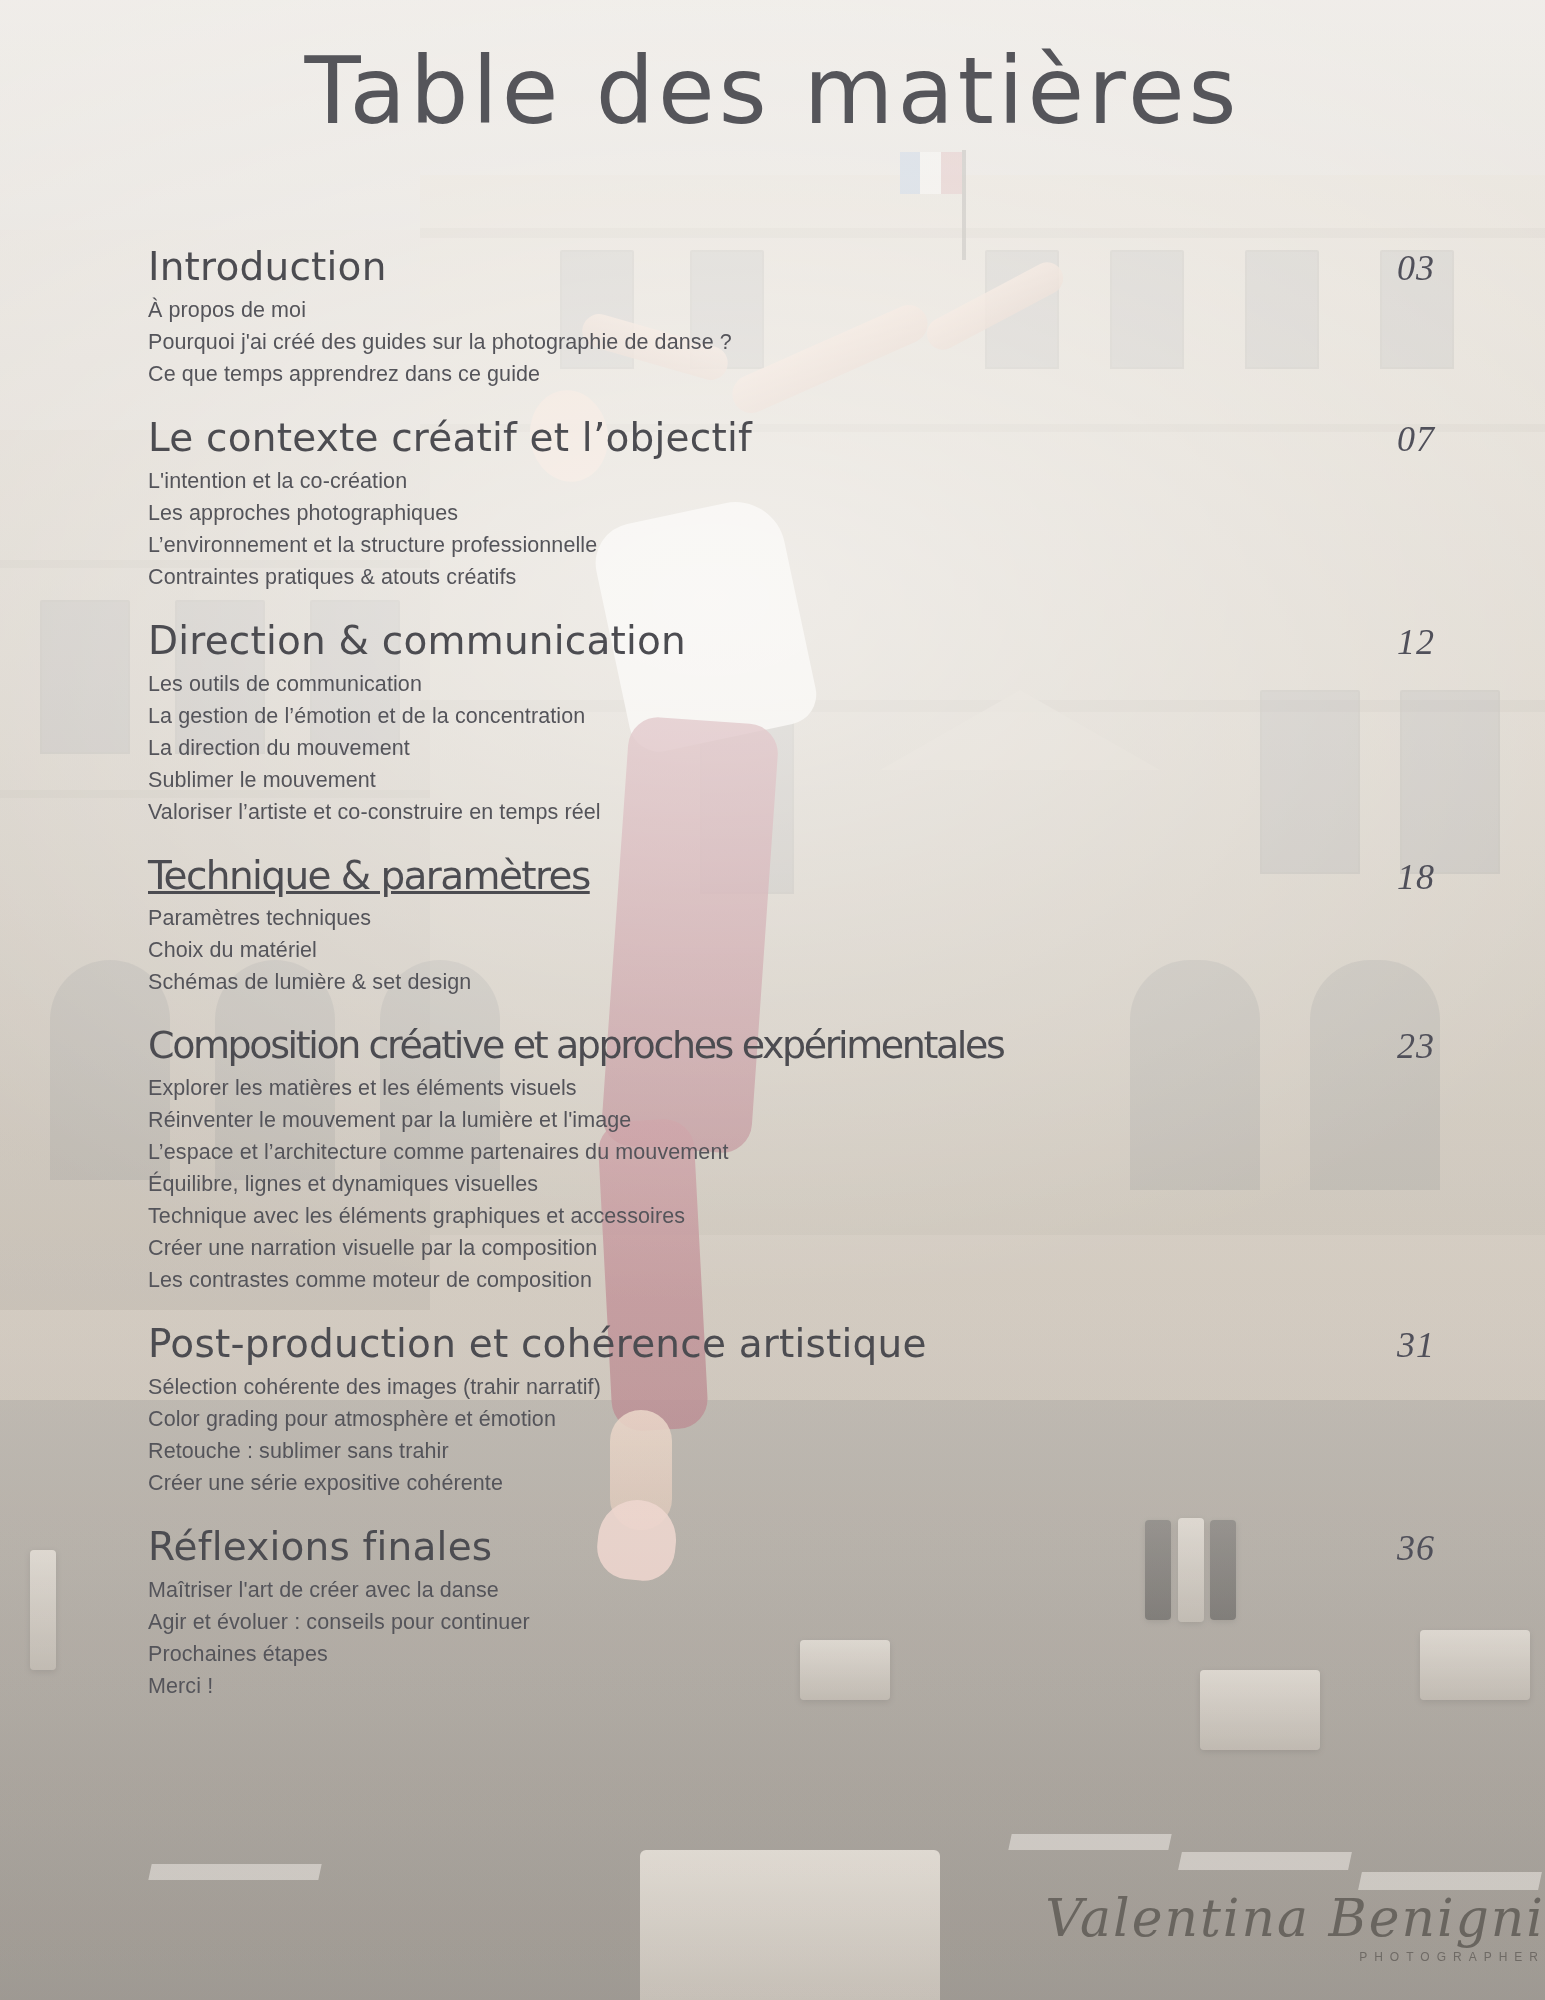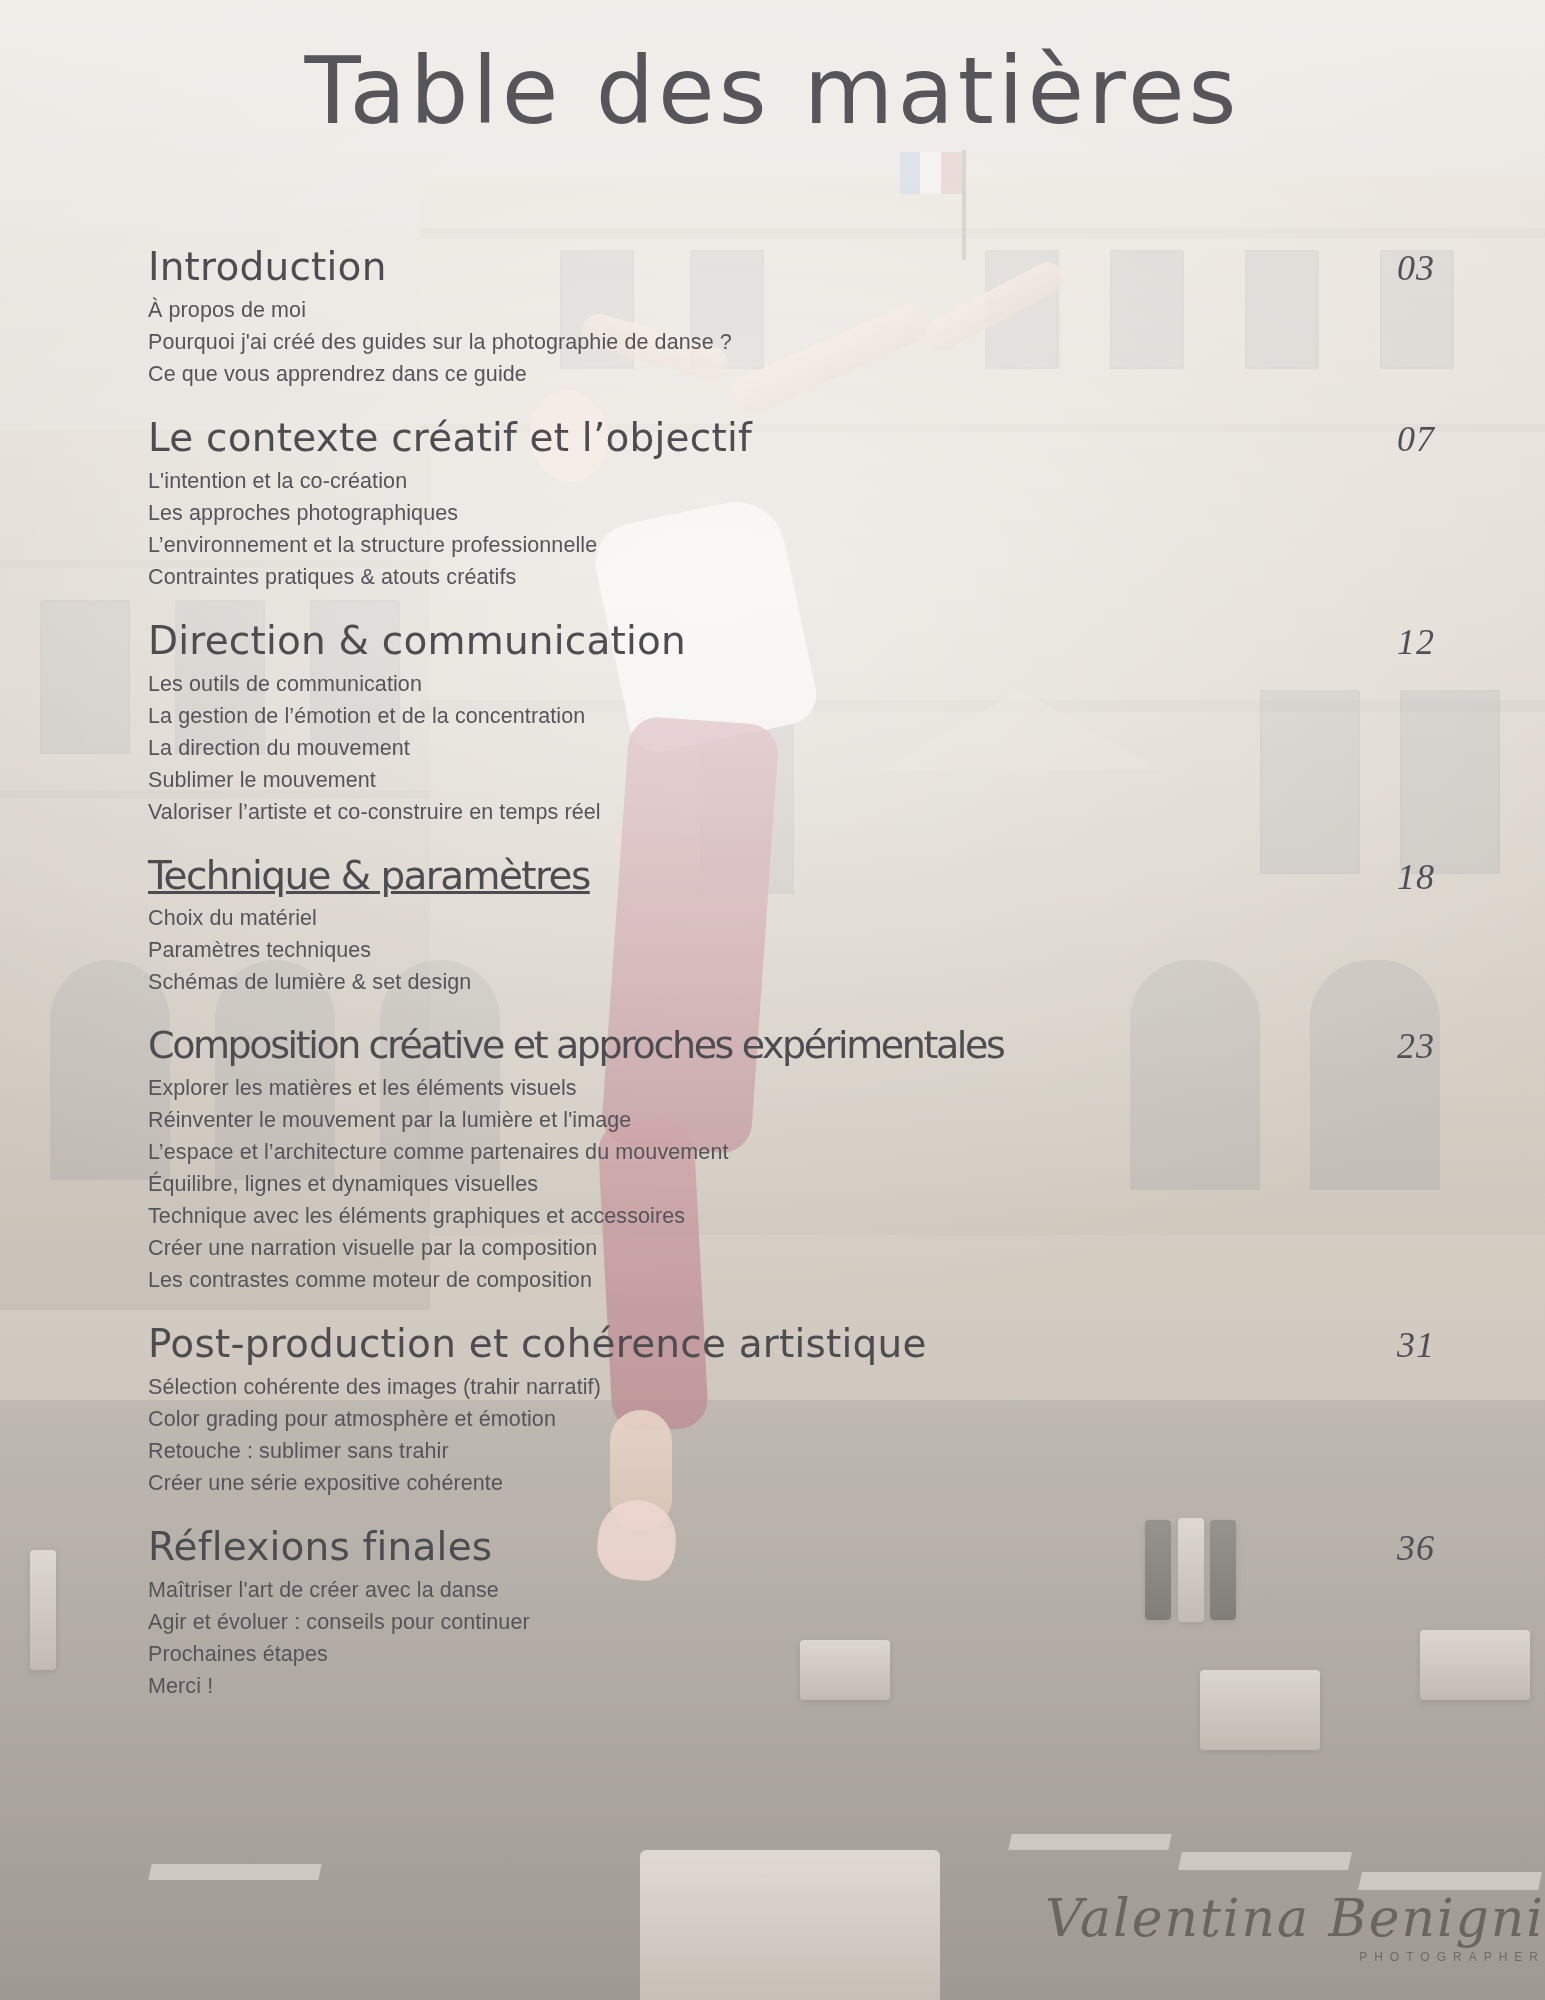--- a/index.html
+++ b/index.html
@@ -330,21 +330,21 @@
     <div class="toc">
 
       <div class="section">
         <div class="section-head">
           <div class="section-title">Introduction</div>
           <div class="section-page">03</div>
         </div>
         <ul class="sub-list">
           <li>À propos de moi</li>
           <li>Pourquoi j'ai créé des guides sur la photographie de danse ?</li>
-          <li>Ce que vous apprendrez dans ce guide</li>
+          <li>Ce que temps apprendrez dans ce guide</li>
         </ul>
       </div>
 
       <div class="section">
         <div class="section-head">
           <div class="section-title">Le contexte créatif et l’objectif</div>
           <div class="section-page">07</div>
         </div>
         <ul class="sub-list">
           <li>L'intention et la co-création</li>
@@ -367,22 +367,22 @@
           <li>Valoriser l’artiste et co-construire en temps réel</li>
         </ul>
       </div>
 
       <div class="section">
         <div class="section-head">
           <div class="section-title tight">Technique &amp; paramètres</div>
           <div class="section-page">18</div>
         </div>
         <ul class="sub-list">
+          <li>Paramètres techniques</li>
           <li>Choix du matériel</li>
-          <li>Paramètres techniques</li>
           <li>Schémas de lumière &amp; set design</li>
         </ul>
       </div>
 
       <div class="section">
         <div class="section-head">
           <div class="section-title tighter">Composition créative et approches expérimentales</div>
           <div class="section-page">23</div>
         </div>
         <ul class="sub-list">

